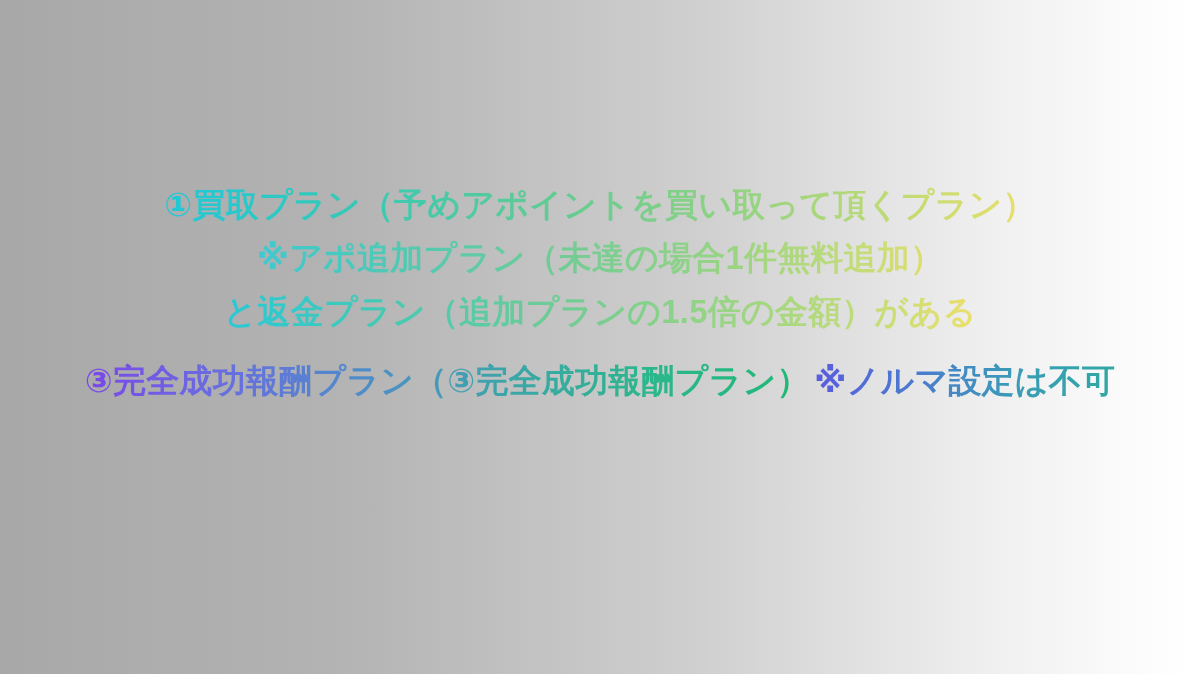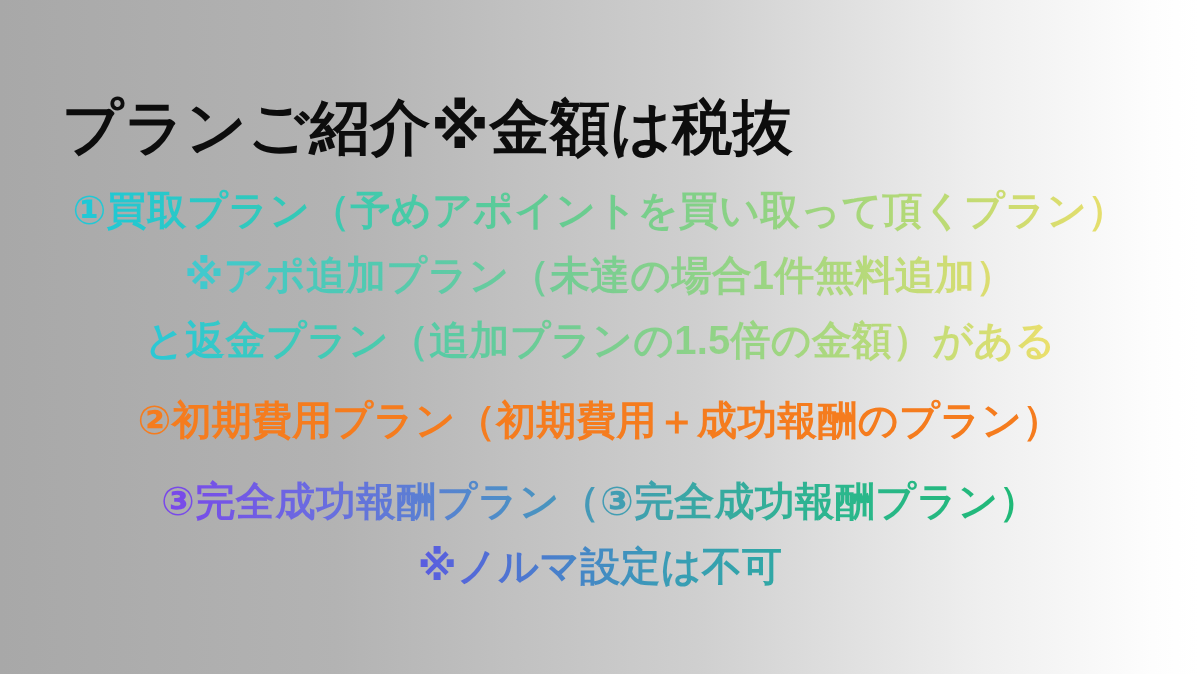--- a/index.html
+++ b/index.html
@@ -44,21 +44,21 @@
   .para {
     margin: 0;
     padding: 0;
   }
   .para + .para {
     margin-top: 16px;
   }
 
   .line {
     display: block;
-    font-size: 40px;
+    font-size: 33px;
     font-weight: bold;
     line-height: 1.62;
     white-space: nowrap;
     letter-spacing: 0.2px;
   }
 
   
   .grad {
     background-clip: text;
     -webkit-background-clip: text;
@@ -85,32 +85,30 @@
   }
   .orange {
     color: #f57c1e;
   }
 </style>
 </head>
 <body>
 
 <div class="slide">
 
-  <h1 class="slide-title">プランご紹介※金額は税抜</h1>
 
   <div class="body-block">
 
     <div class="para">
       <span class="line grad g-cyan-yellow">①買取プラン（予めアポイントを買い取って頂くプラン）</span>
       <span class="line grad g-cyan-yellow-2">※アポ追加プラン（未達の場合1件無料追加）</span>
       <span class="line grad g-cyan-yellow-3">と返金プラン（追加プランの1.5倍の金額）がある</span>
     </div>
 
     <div class="para">
-      <span class="line orange">②初期費用プラン（初期費用＋成功報酬のプラン）</span>
     </div>
 
     <div class="para">
       <span class="line grad g-purple-green">③完全成功報酬プラン（③完全成功報酬プラン）</span>
       <span class="line grad g-purple-teal">※ノルマ設定は不可</span>
     </div>
 
   </div>
 </div>
 

